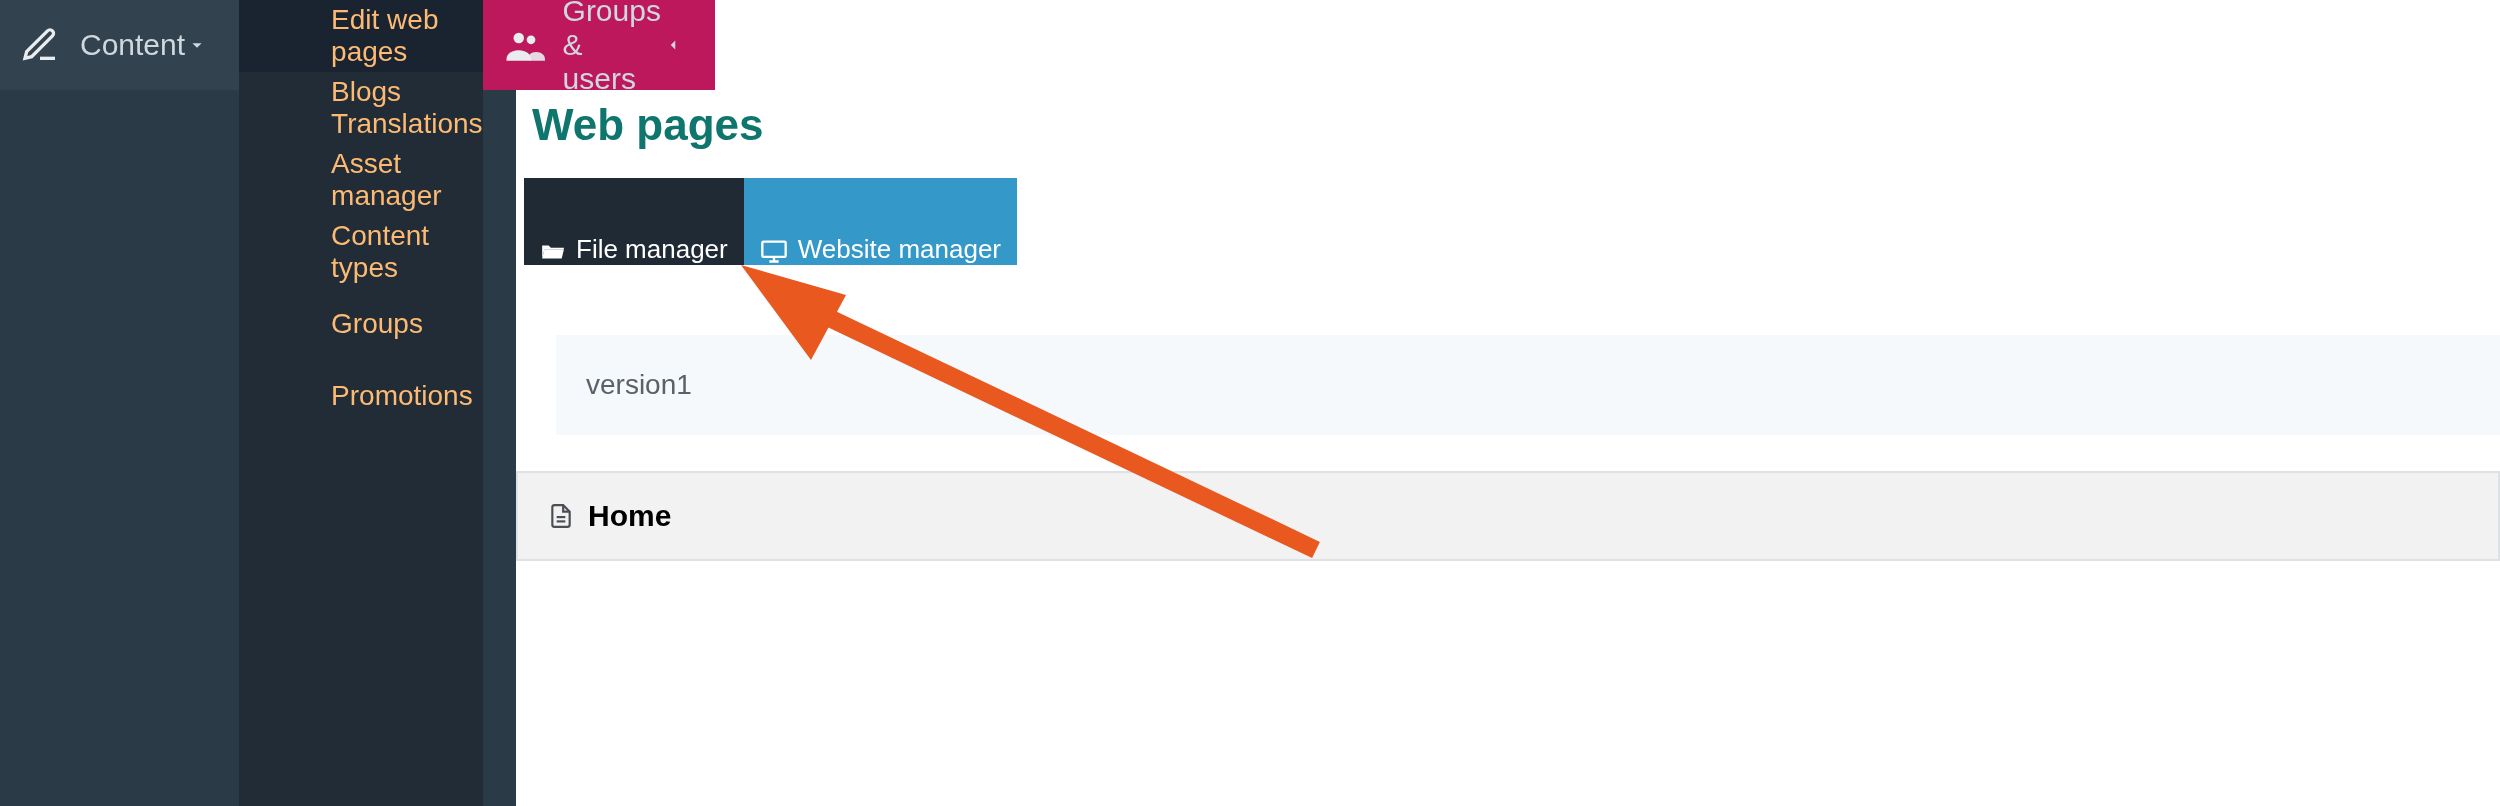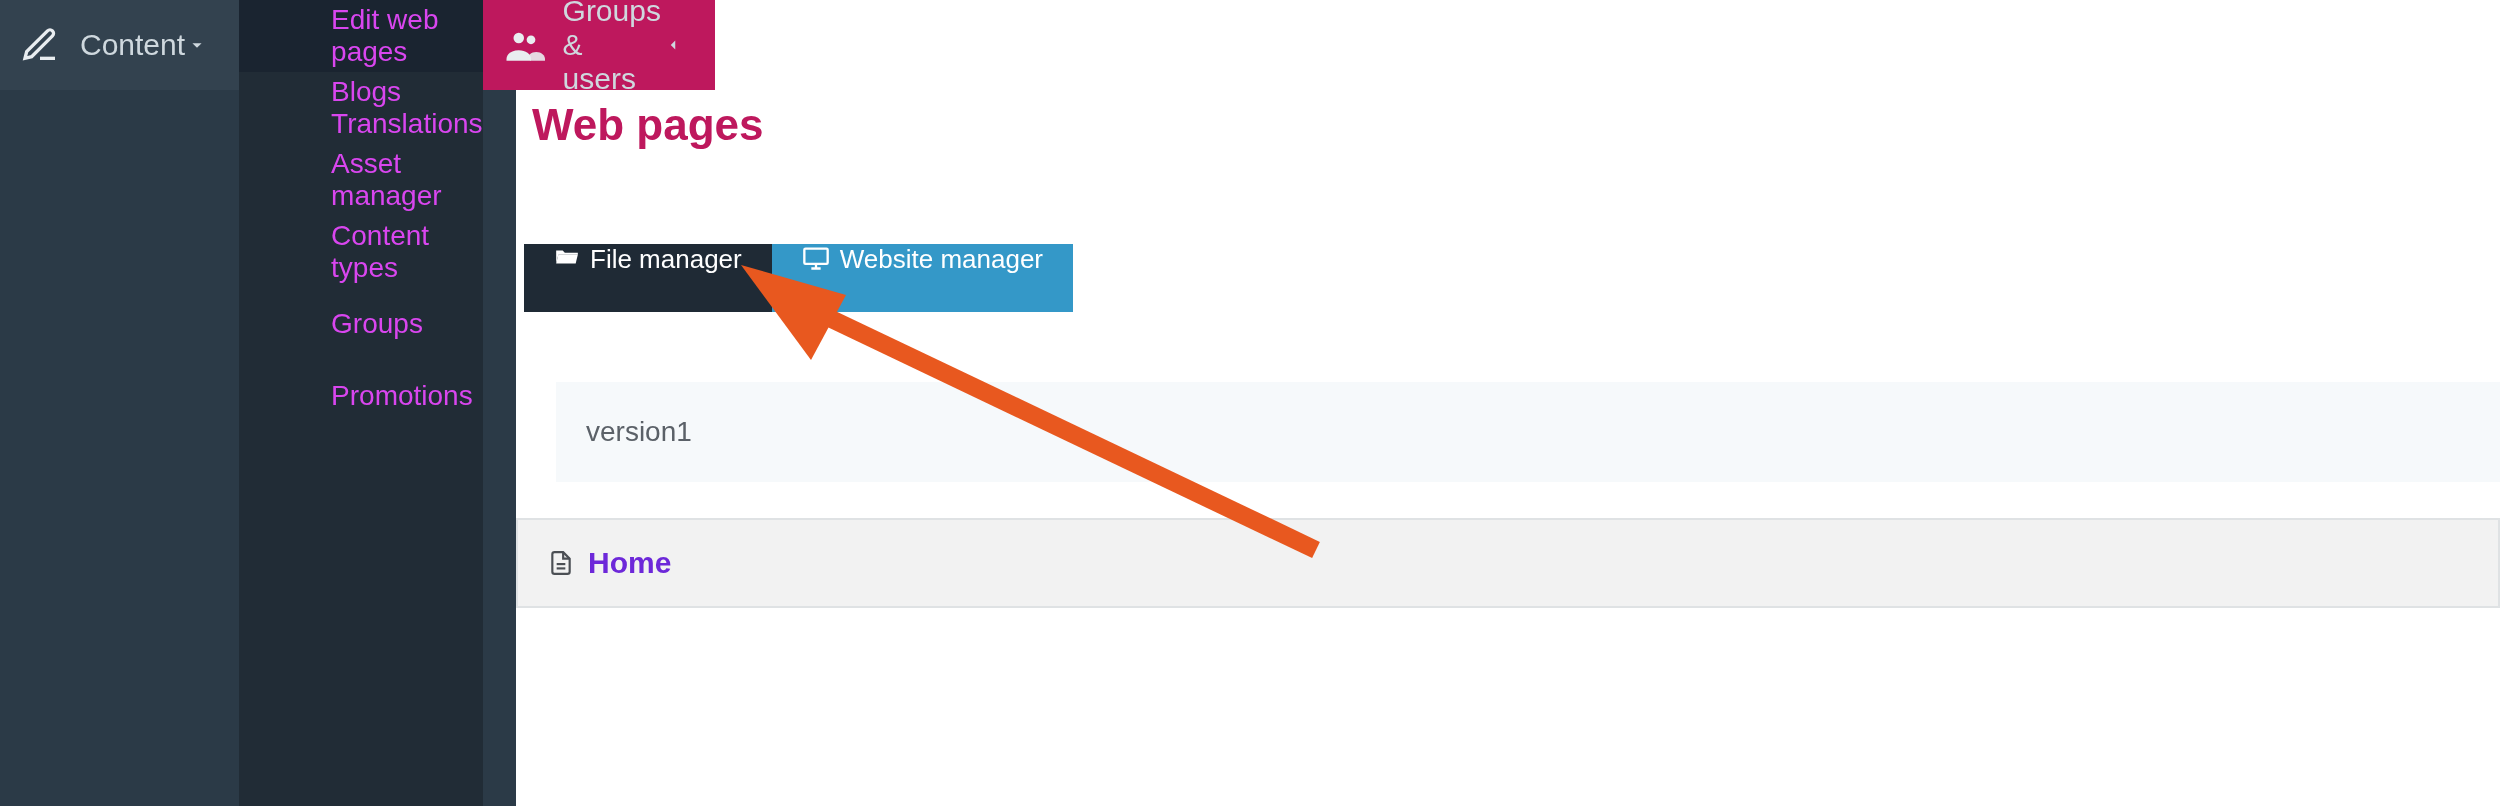--- a/index.html
+++ b/index.html
@@ -37,51 +37,51 @@
     display: flex;
     align-items: center;
     justify-content: center;
   }
   .submenu { background: #212c36; }
   .sub-item {
     height: 72px;
     display: flex;
     align-items: center;
     padding-left: 92px;
-    color: #d946ef;
+    color: #fdba74;
     font-size: 28px;
     cursor: pointer;
   }
   .sub-item.active { background: #1a2430; }
   svg { display: block; }
 
   
   .main {
     flex: 1;
     padding: 60px 0 0 0;
     position: relative;
   }
   .page-title {
     font-size: 44px;
     font-weight: 600;
-    color: #be185d;
-    margin: 40px 0 94px 8px;
+    color: #0f766e;
+    margin: 40px 0 28px 8px;
     padding-left: 8px;
   }
   .toolbar {
     display: flex;
     margin-bottom: 70px;
     margin-left: 8px;
   }
   .btn {
     display: flex;
-    align-items: flex-start;
+    align-items: flex-end;
     gap: 10px;
-    height: 68px;
-    padding: 0 30px;
+    height: 87px;
+    padding: 0 16px;
     font-size: 26px;
     color: #fff;
     cursor: pointer;
     border: none;
   }
   .btn-dark { background: #1f2a35; }
   .btn-blue { background: #3498c8; }
   .version-row {
     background: #f6f9fb;
     padding: 34px 30px;
@@ -90,21 +90,21 @@
     margin-bottom: 36px;
     margin-left: 40px;
   }
   .home-row {
     border: 2px solid #dfe2e4;
     background: #f2f2f2;
     padding: 26px 30px;
     display: flex;
     align-items: center;
     gap: 14px;
-    color: #6d28d9;
+    color: #000000;
     font-size: 30px;
     font-weight: 600;
   }
 
   
   .annotation {
     position: absolute;
     top: 260px;
     left: 200px;
     pointer-events: none;

